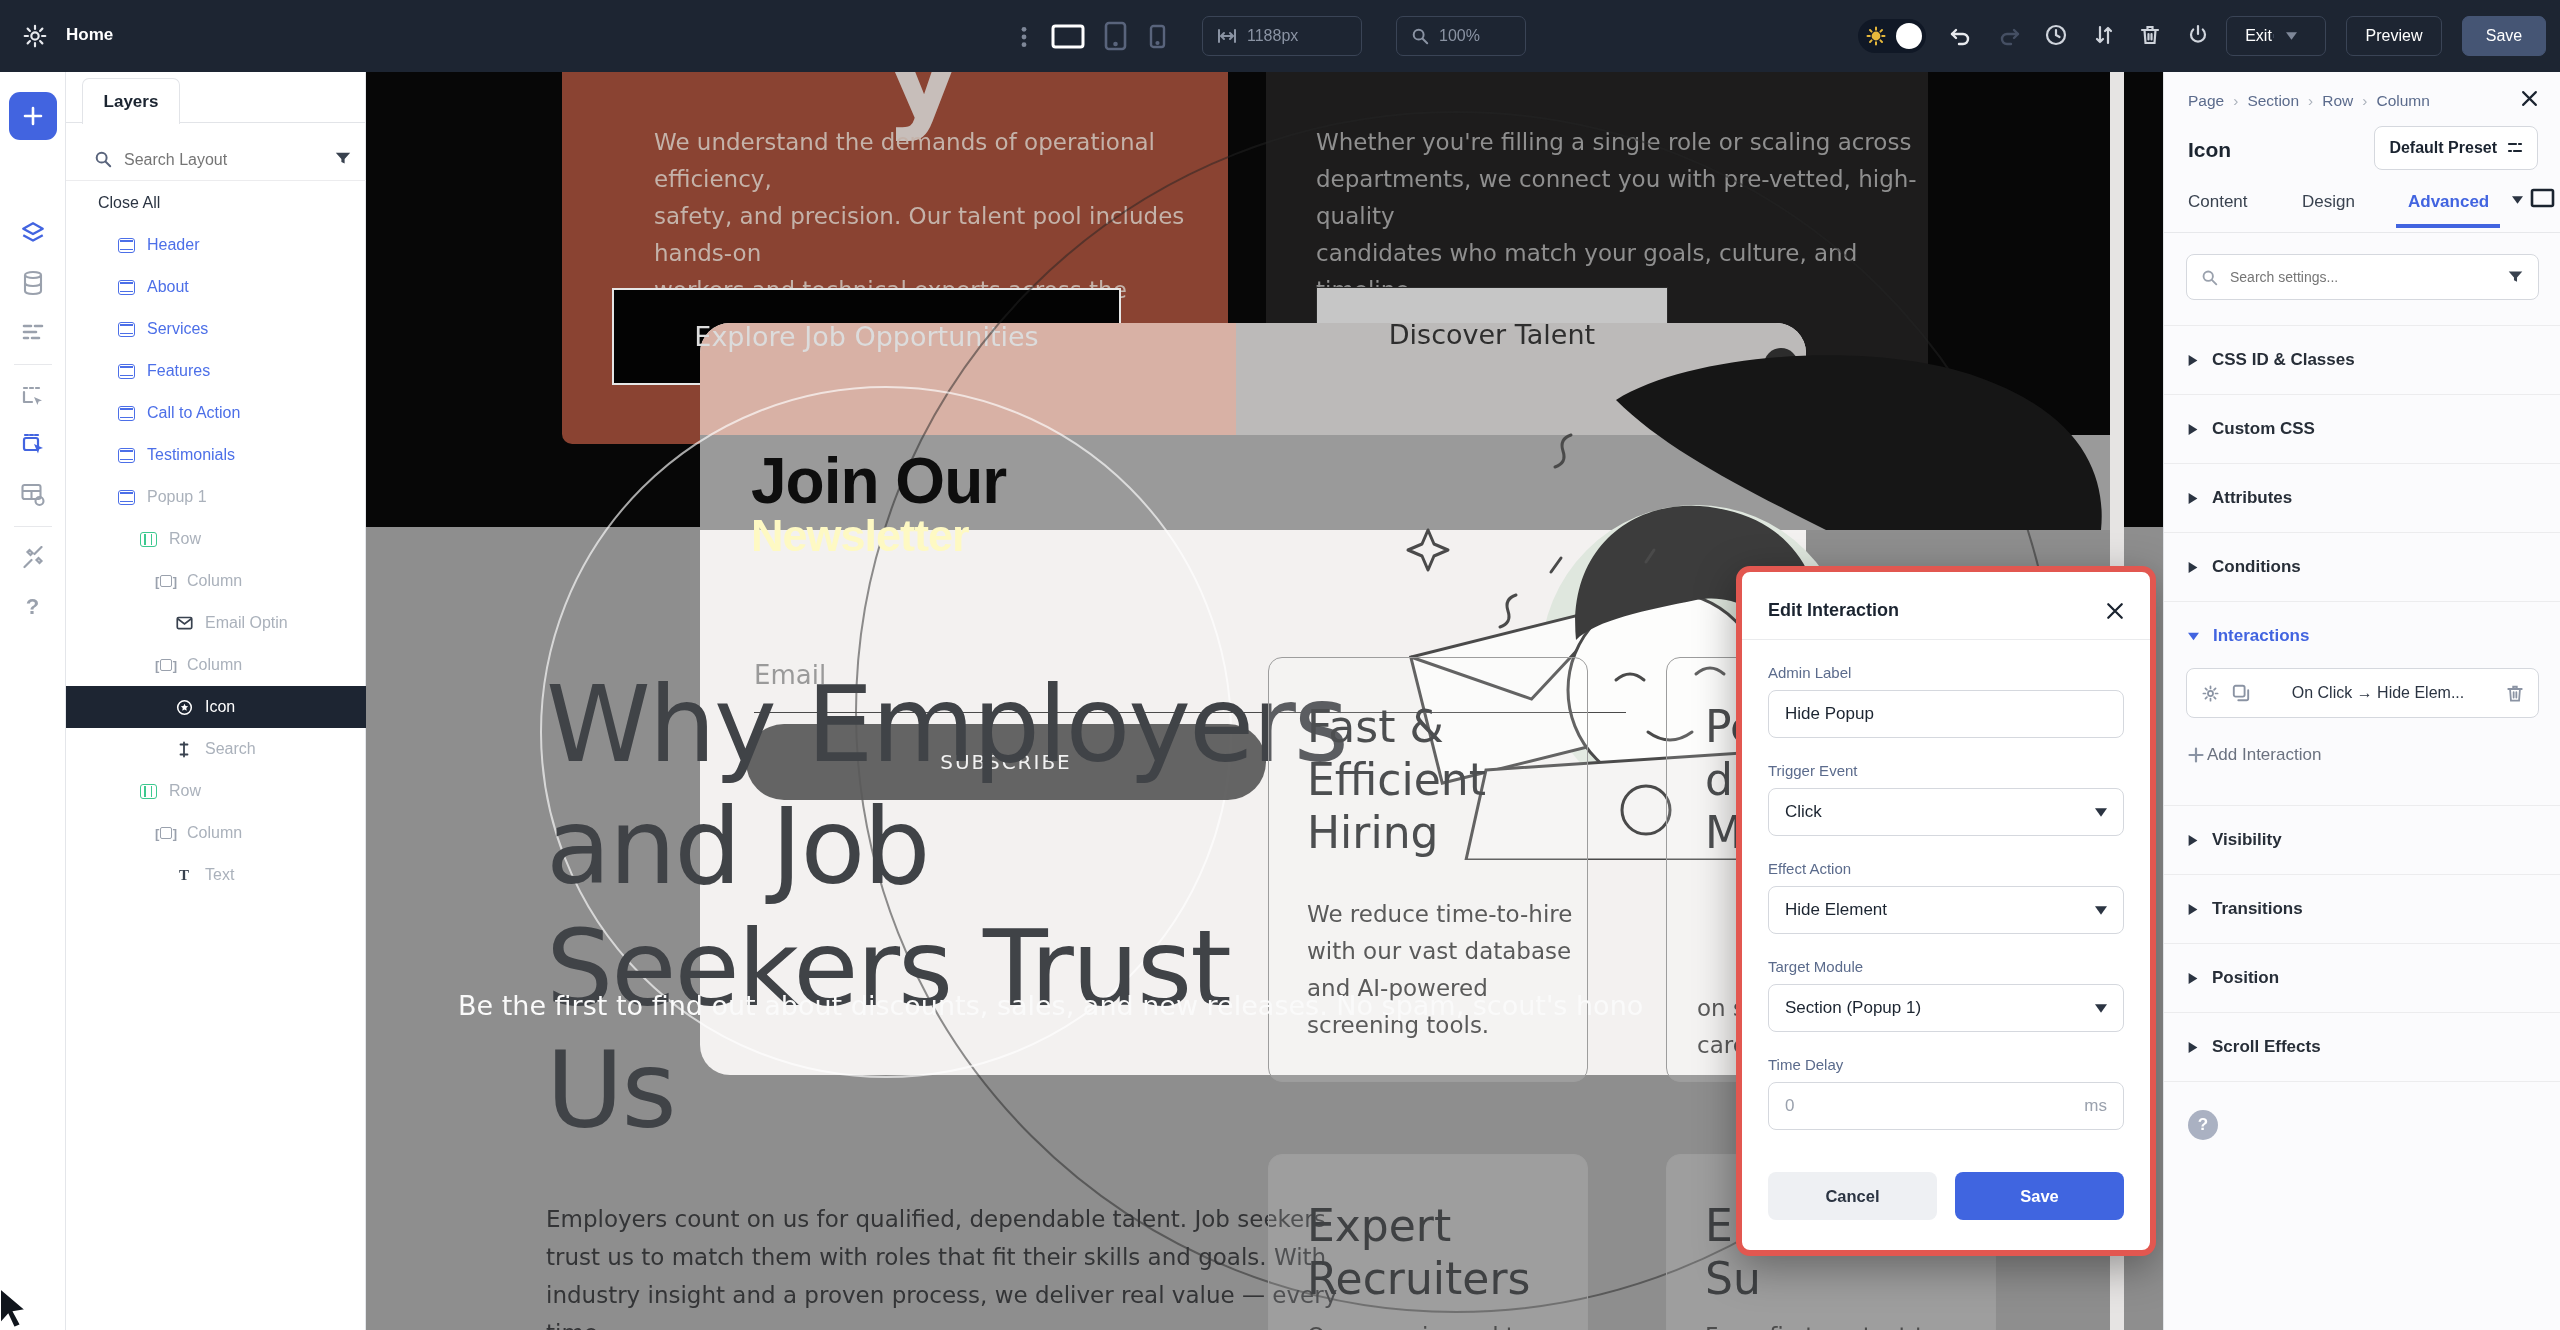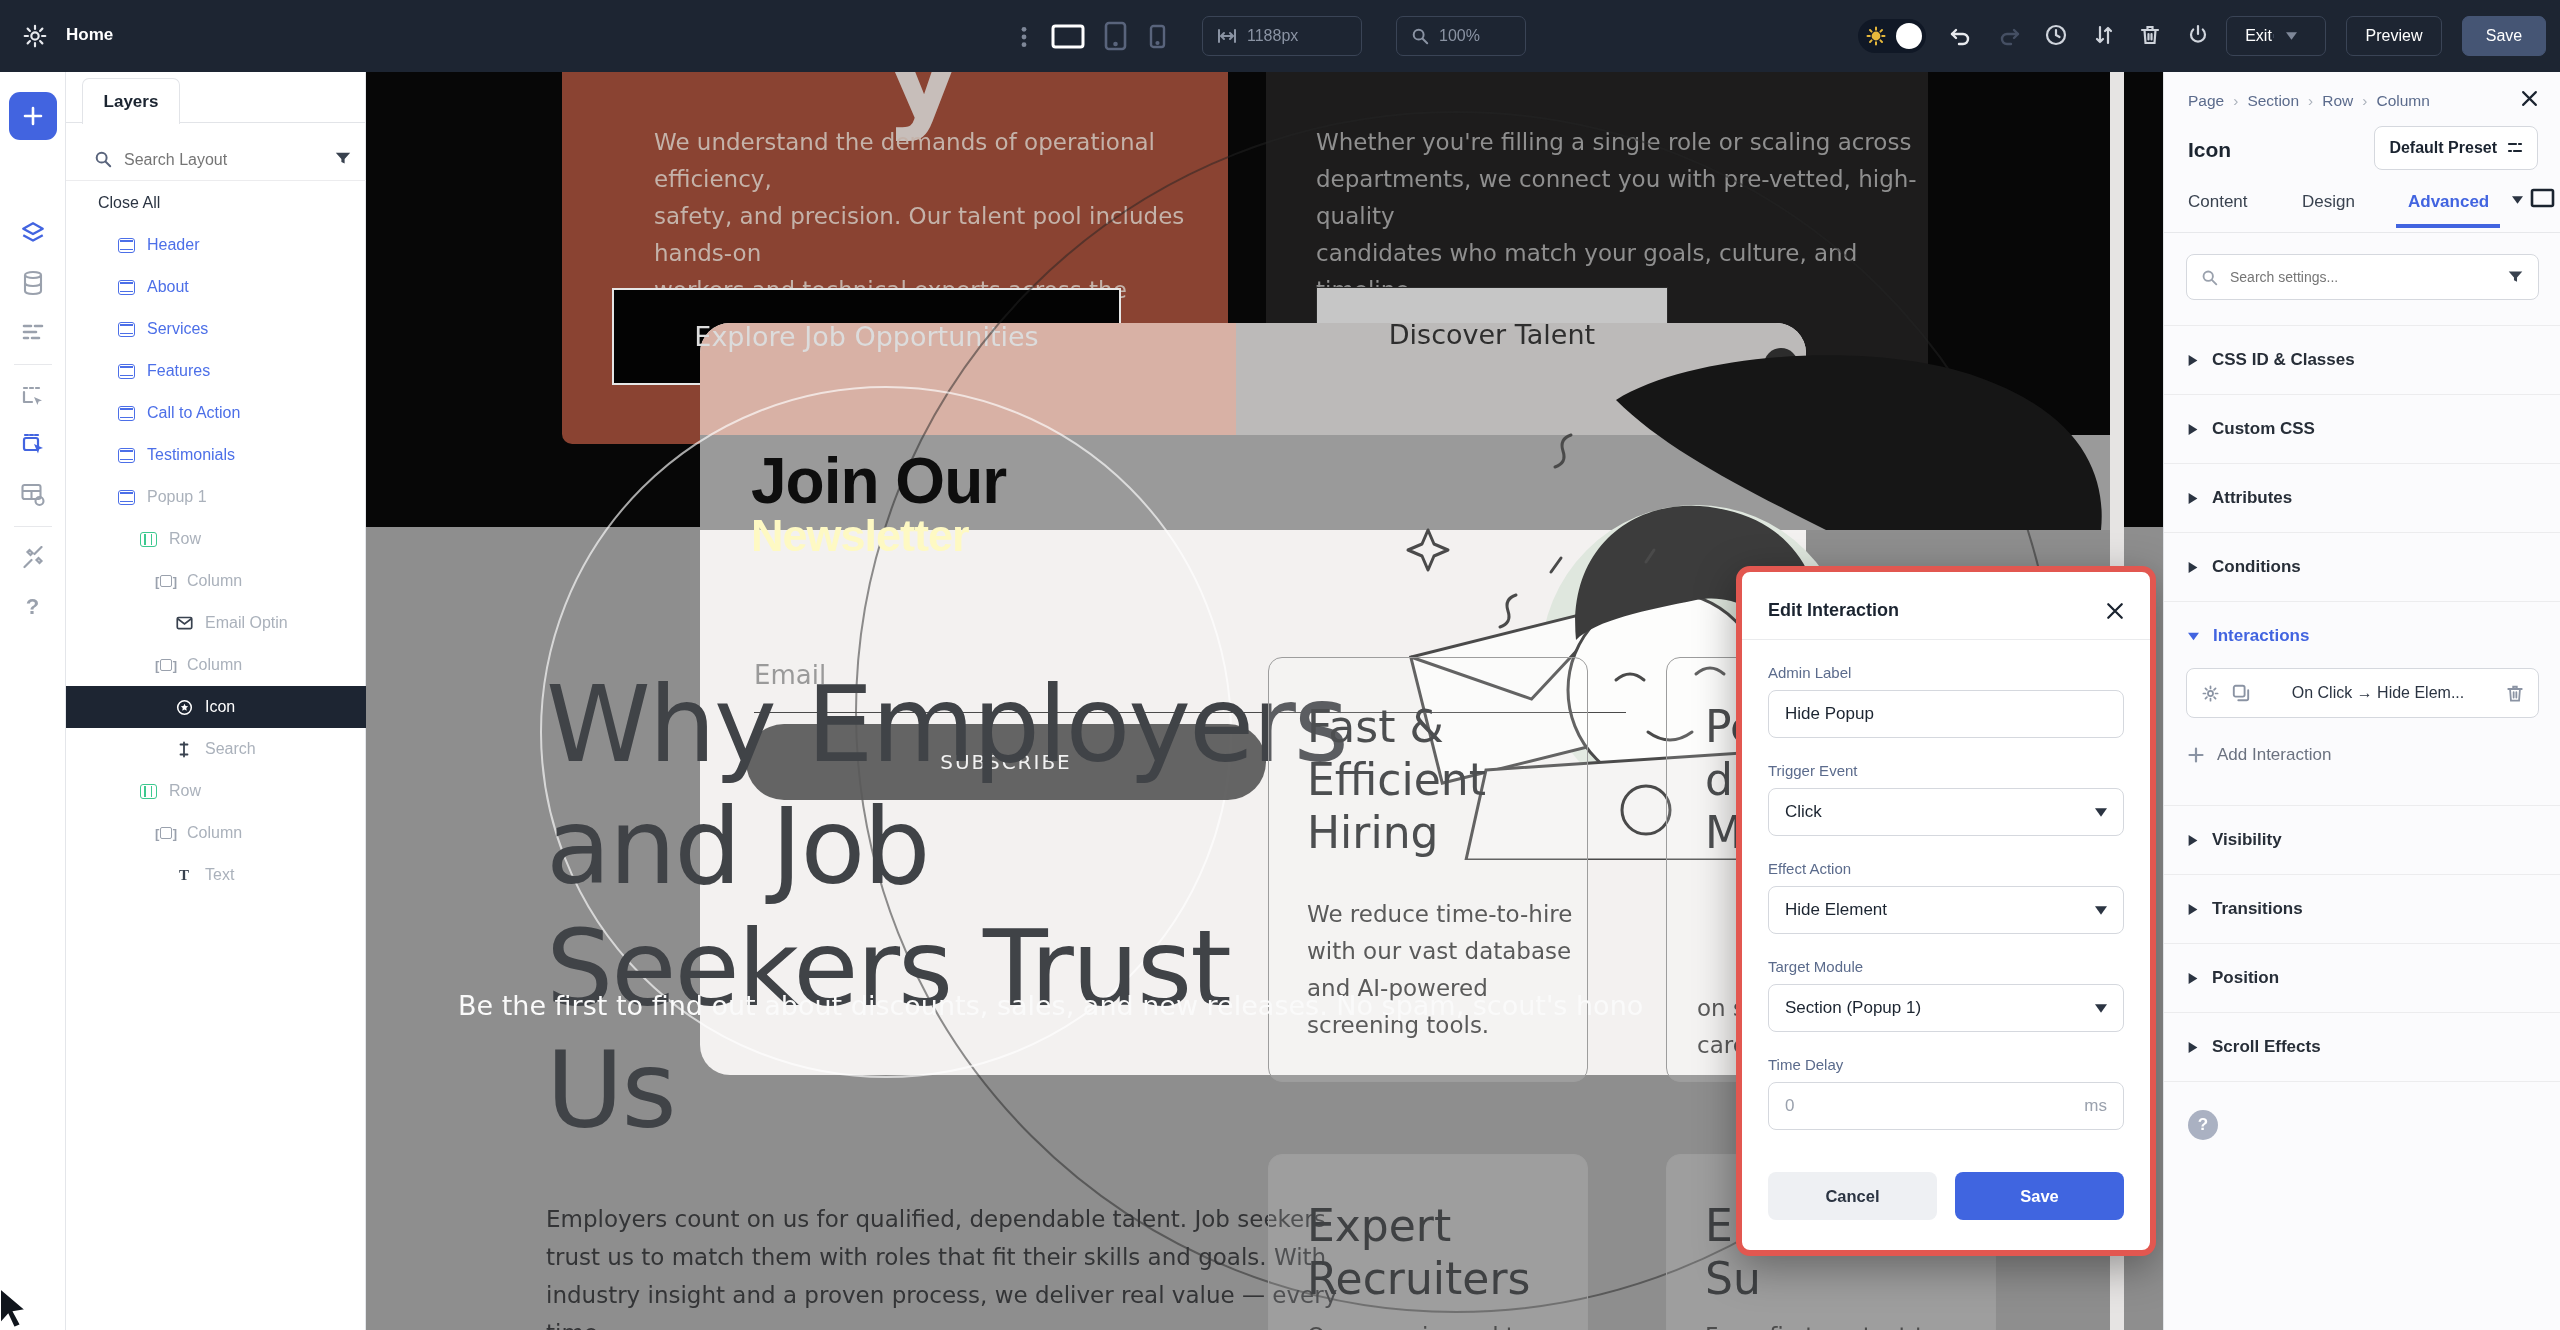--- a/index.html
+++ b/index.html
@@ -625,21 +625,21 @@
         </svg>
     </span>
     <span style="flex:1;text-align:center;font-size:16px;color:#2b3442">On Click → Hide Elem...</span>
     <span style="color:#8a93a3">
       <svg width="18" height="19" viewBox="0 0 20 21" fill="none" stroke="currentColor" stroke-width="2" stroke-linecap="round">
           <path d="M2.5 5.5h15M8 5.5V3h4v2.5M4.5 5.5l1 13h9l1-13M8.5 9v6M11.5 9v6"></path>
         </svg>
     </span>
   </div>
 
-  <div class="abs" style="left:24px;top:673px;display:flex;align-items:center;gap:13px;font-size:17px;color:#6b7280;font-weight:500">
+  <div class="abs" style="left:24px;top:673px;display:flex;align-items:center;gap:3px;font-size:17px;color:#6b7280;font-weight:500">
     <svg width="16" height="16" viewBox="0 0 16 16" fill="none" stroke="#8a93a3" stroke-width="2.2" stroke-linecap="round">
         <path d="M8 1.5v13M1.5 8h13"></path>
       </svg>
     <span>Add Interaction</span>
   </div>
 
   <div class="acc" style="top:733px">
     <svg width="10" height="11" viewBox="0 0 8 10" fill="#2b3442">
         <path d="M0 0l8 5-8 5z"></path>
       </svg>

